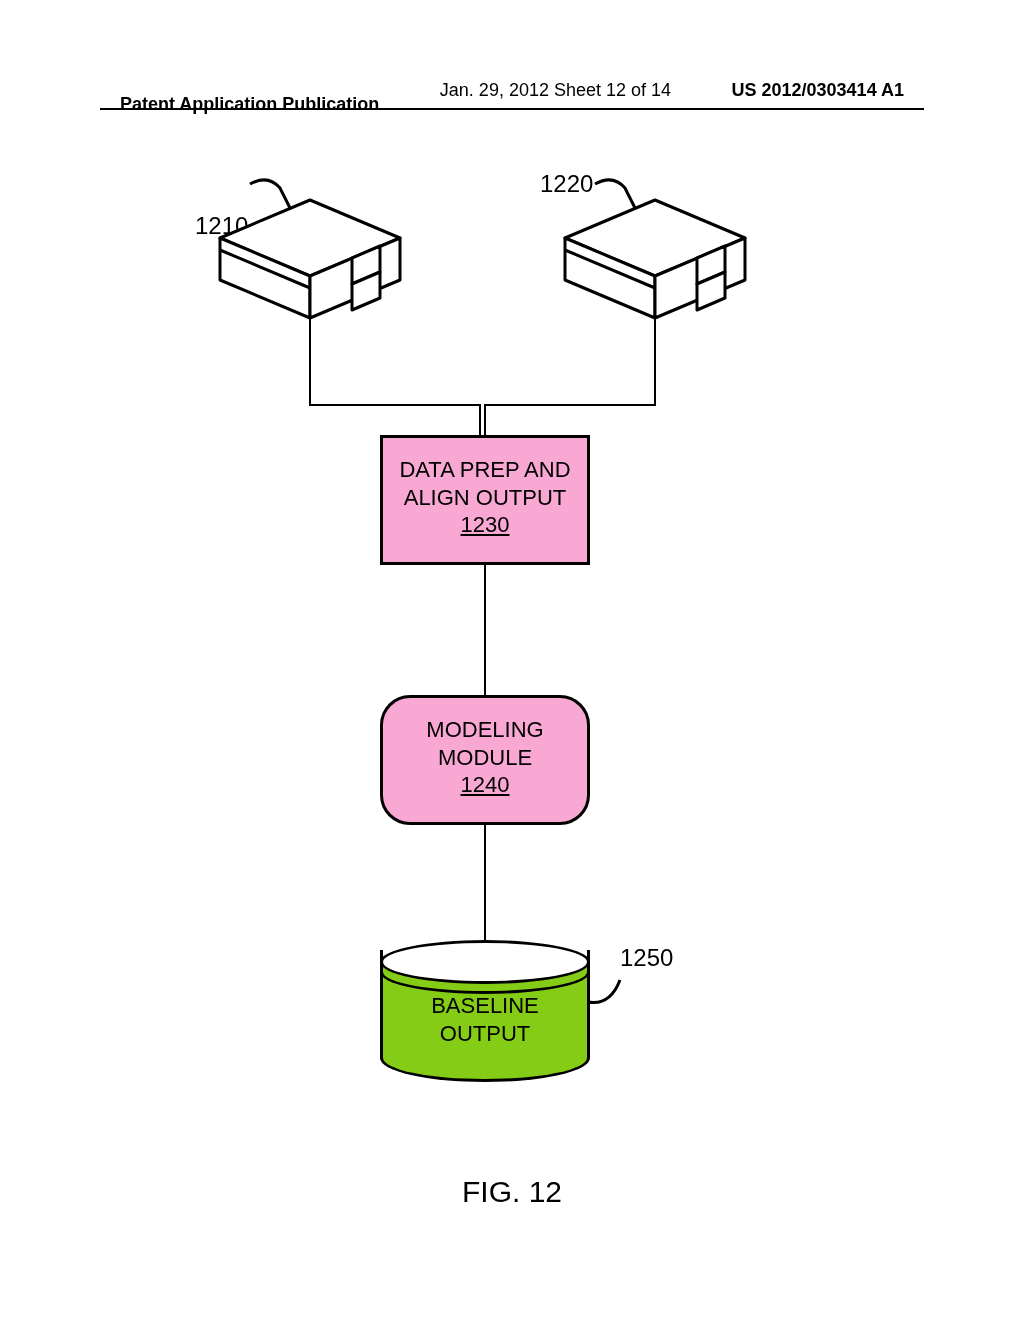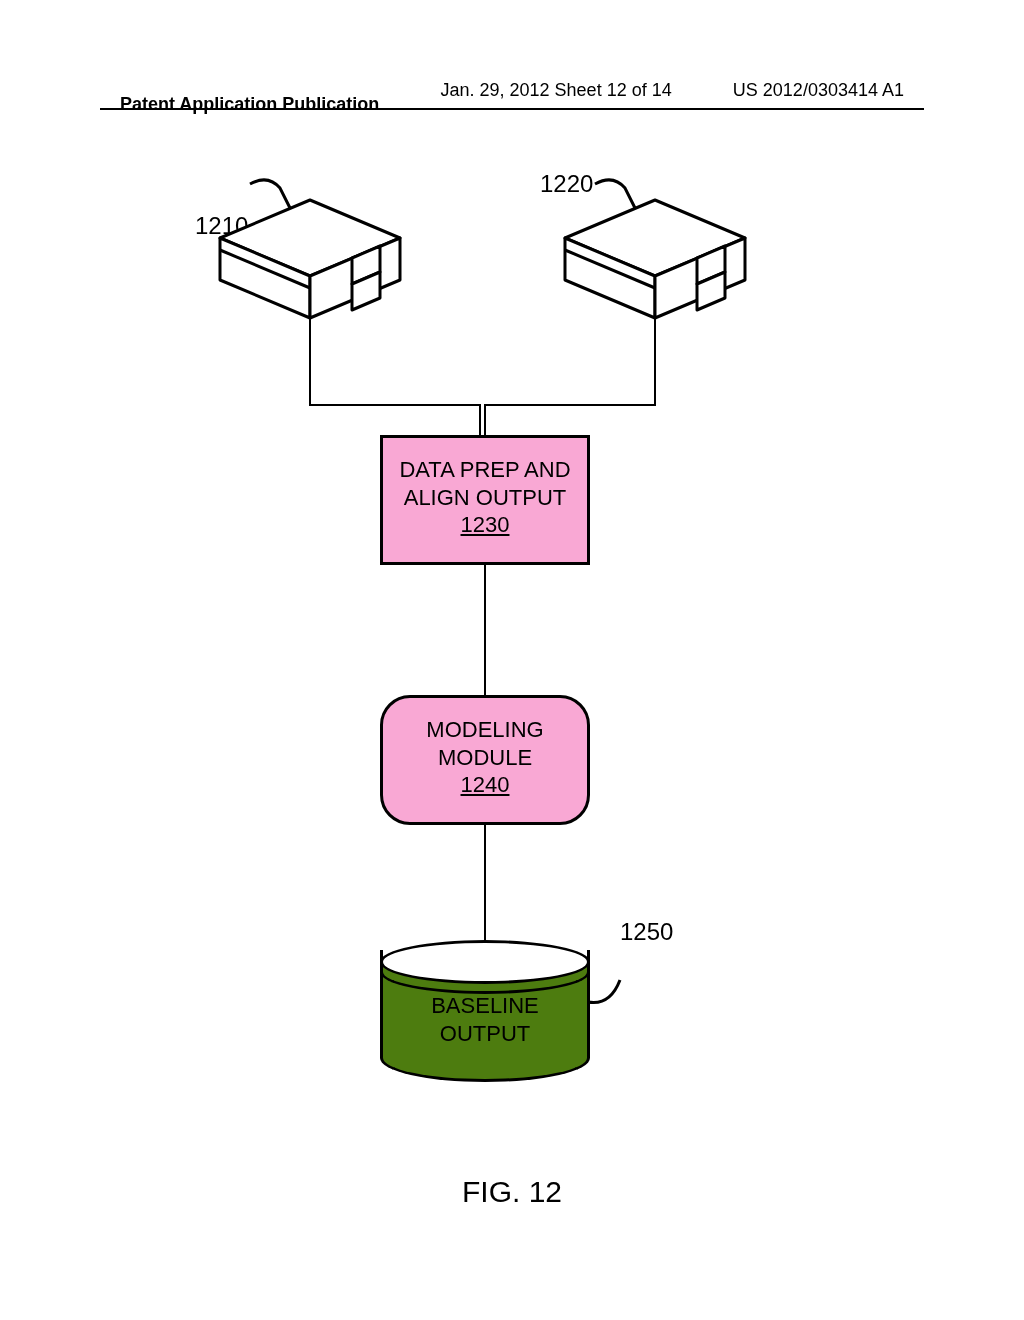--- a/index.html
+++ b/index.html
@@ -16,21 +16,21 @@
     top: 80px;
     left: 0;
     width: 100%;
     display: flex;
     justify-content: space-between;
     padding: 0 120px 0 120px;
     font-size: 18px;
   }
   .header .left { font-weight: bold; margin-top: 14px; }
   .header .mid { font-weight: normal; }
-  .header .right { font-weight: normal; }
+  .header .right { font-weight: bold; }
   .hr {
     position: absolute;
     top: 108px;
     left: 100px;
     right: 100px;
     height: 2px;
     background: #000;
   }
 
   .diagram {
@@ -75,21 +75,21 @@
     border-left: 3px solid #000;
     border-right: 3px solid #000;
     border-bottom: 3px solid #000;
     border-bottom-left-radius: 105px 24px;
     border-bottom-right-radius: 105px 24px;
     height: 120px;
     text-align: center;
     font-size: 22px;
     line-height: 1.25;
     padding-top: 30px;
-    background: #4d7c0f;
+    background: #84cc16;
     position: relative;
     z-index: 1;
   }
   .cyl .top-ellipse {
     width: 210px;
     height: 44px;
     border: 3px solid #000;
     border-radius: 50%;
     position: absolute;
     top: -22px;
@@ -198,20 +198,20 @@
 
   <div class="cyl" style="left:380px; top:822px;">
     <div class="top-ellipse"></div>
     <div class="rim"></div>
     <div class="body">
       <div>BASELINE</div>
       <div>OUTPUT</div>
     </div>
   </div>
 
-  <span class="ref-label" style="left:620px; top:778px;">1250</span>
+  <span class="ref-label" style="left:620px; top:804px;">1250</span>
   <svg style="position:absolute; left:580px; top:838px;" width="50" height="40">
     <path d="M40,2 Q30,28 8,24" fill="none" stroke="#000" stroke-width="3"></path>
   </svg>
 
 </div>
 
 <div class="fig-caption" style="top:1175px;">FIG. 12</div>
 
 </body></html>

